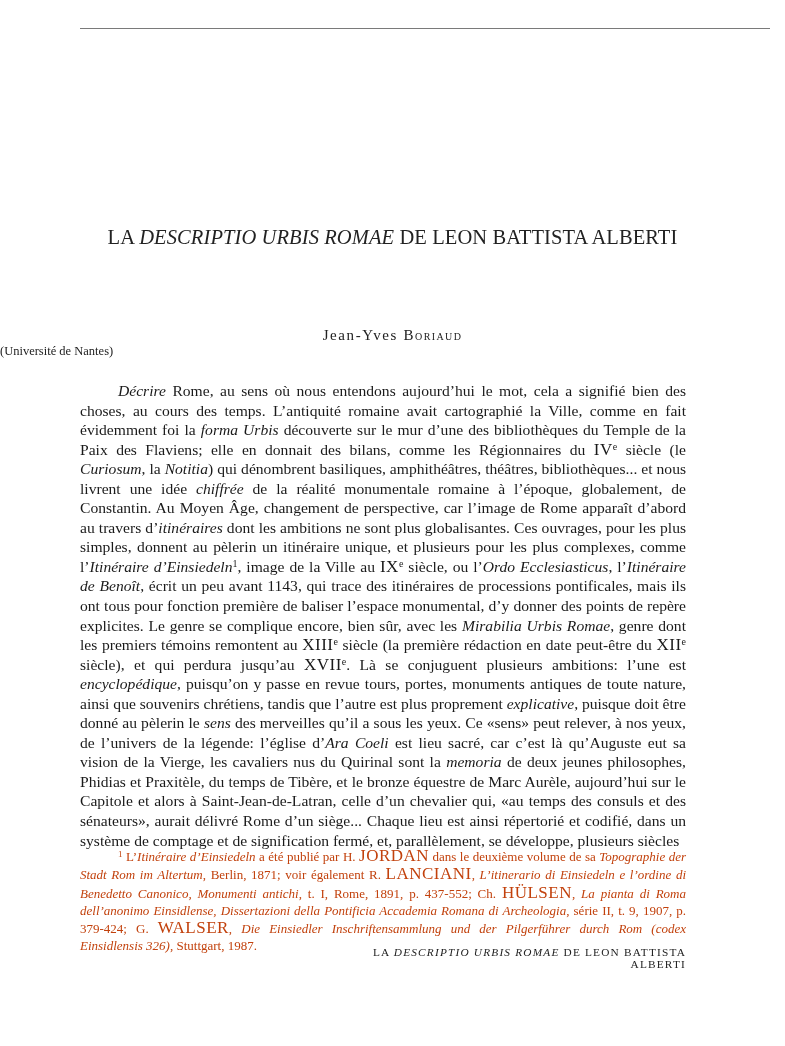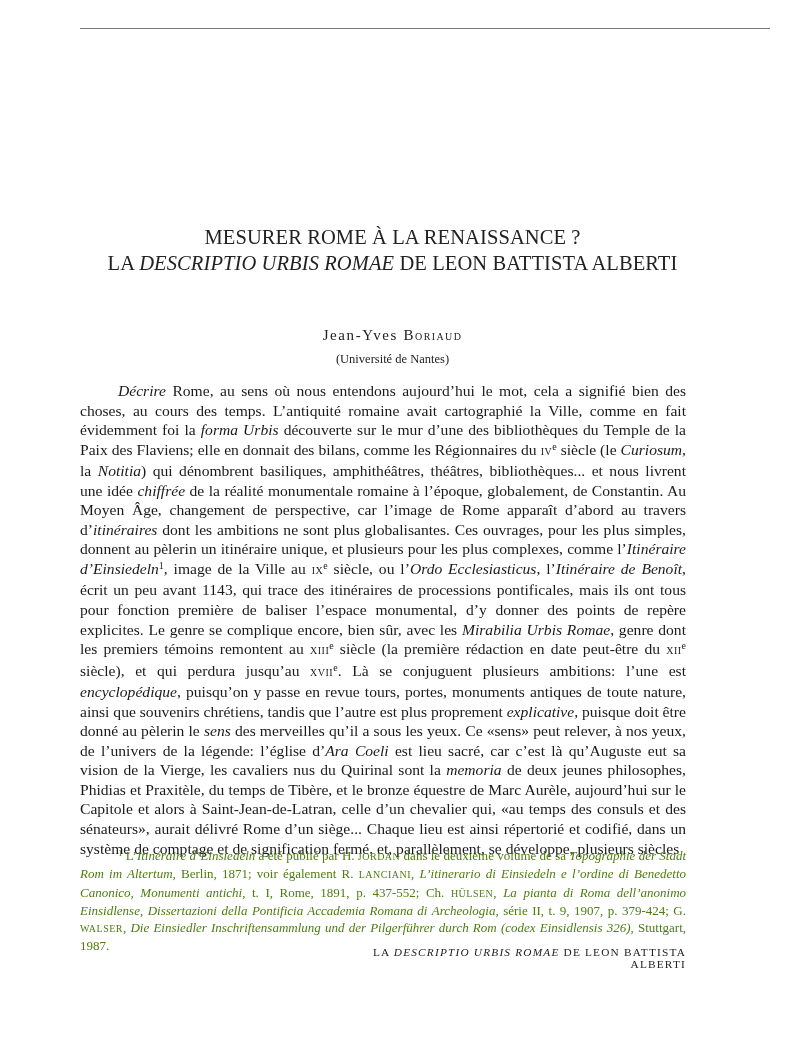--- a/index.html
+++ b/index.html
@@ -4,40 +4,39 @@
 <style>
   html, body { margin: 0; padding: 0; background: #ffffff; }
   body { width: 785px; height: 1046px; position: relative; overflow: hidden;
          font-family: "Liberation Serif", "DejaVu Serif", serif; color: #1a1a1a; }
   .top-rule { position: absolute; left: 80px; top: 28px; width: 690px; height: 1px; background: #7a7a7a; }
   .title-block { position: absolute; left: 0; top: 224px; width: 785px; text-align: center; }
   .title-line { font-size: 20.5px; line-height: 26px; letter-spacing: 0.1px; color: #222; }
   .title-line i { font-style: italic; }
   .author { position: absolute; left: 0; top: 327px; width: 785px; text-align: center; font-size: 15px; letter-spacing: 1.6px; color: #222; }
   .author .sc { font-size: 10px; letter-spacing: 1.4px; }
-  .affil { position: absolute; left: 0; top: 352px; width: 785px; text-align: center; font-size: 12.5px; color: #222; }
+  .affil { position: absolute; left: 0; top: 344px; width: 785px; font-size: 12.5px; color: #222; }
   .body { position: absolute; left: 80px; top: 381px; width: 606px; font-size: 15.6px; line-height: 19.55px; text-align: justify; color: #1a1a1a; }
   .body p { margin: 0; text-indent: 38px; }
   .body i { }
-  .sc-small { font-size: 10px; letter-spacing: 0.5px; }
+  .sc-small { font-size: 17px; letter-spacing: 0.5px; }
   sup { font-size: 10px; line-height: 0; vertical-align: 5px; }
-  .footnote { position: absolute; left: 80px; top: 847px; width: 606px; font-size: 13px; line-height: 17.3px; text-align: justify; color: #4d7c0f; }
+  .footnote { position: absolute; left: 80px; top: 847px; width: 606px; font-size: 13px; line-height: 17.3px; text-align: justify; color: #c2410c; }
   .footnote p { margin: 0; text-indent: 38px; }
   .footnote i { font-style: italic; }
   .footnote sup { font-size: 9px; vertical-align: 4px; }
   .running-footer { position: absolute; left: 340px; top: 946px; width: 346px; text-align: right; font-size: 11.3px; letter-spacing: 1.2px; color: #222; }
   .running-footer i { font-style: italic; }
 </style>
 </head>
 <body>
 
 <div class="top-rule"></div>
 
 <div class="title-block">
-  <div class="title-line">MESURER ROME À LA RENAISSANCE ?</div>
   <div class="title-line"><span>LA </span><i>DESCRIPTIO URBIS ROMAE</i><span> DE LEON BATTISTA ALBERTI</span></div>
 </div>
 
 <div class="author"><span>Jean-Yves </span><span>B</span><span class="sc">ORIAUD</span></div>
 <div class="affil">(Université de Nantes)</div>
 
 <div class="body">
   <p id="body-paragraph"><i>Décrire</i><span> Rome, au sens où nous entendons aujourd’hui le mot, cela a signifié bien des choses, au cours des temps. L’antiquité romaine avait cartographié la Ville, comme en fait évidemment foi la </span><i>forma Urbis</i><span>  découverte sur le mur d’une des bibliothèques du Temple de la Paix des Flaviens; elle en donnait des bilans, comme les Régionnaires du </span><span class="sc-small">IV</span><sup>e</sup><span> siècle (le </span><i>Curiosum</i><span>, la </span><i>Notitia</i><span>) qui dénombrent basiliques, amphithéâtres, théâtres, bibliothèques... et nous livrent une idée </span><i>chiffrée</i><span> de la réalité monumentale romaine à l’époque, globalement, de Constantin. Au Moyen Âge, changement de perspective, car l’image de Rome apparaît d’abord au travers d’</span><i>itinéraires</i><span> dont les ambitions ne sont plus globalisantes. Ces ouvrages, pour les plus simples, donnent au pèlerin un itinéraire unique, et plusieurs pour les plus complexes, comme l’</span><i>Itinéraire d’Einsiedeln</i><sup>1</sup><span>, image de la Ville au </span><span class="sc-small">IX</span><sup>e</sup><span> siècle, ou l’</span><i>Ordo Ecclesiasticus</i><span>, l’</span><i>Itinéraire de Benoît</i><span>, écrit un peu avant 1143,  qui trace des itinéraires de processions pontificales, mais ils ont tous pour fonction première de baliser l’espace monumental, d’y donner des points de repère explicites. Le genre se complique encore, bien sûr, avec les </span><i>Mirabilia Urbis Romae</i><span>, genre dont les premiers témoins remontent au </span><span class="sc-small">XIII</span><sup>e</sup><span> siècle (la première rédaction en date peut-être du </span><span class="sc-small">XII</span><sup>e</sup><span> siècle), et qui perdura jusqu’au </span><span class="sc-small">XVII</span><sup>e</sup><span>. Là se conjuguent plusieurs ambitions: l’une est </span><i>encyclopédique</i><span>, puisqu’on y passe en revue tours, portes, monuments antiques de toute nature, ainsi que souvenirs chrétiens, tandis que l’autre est plus proprement </span><i>explicative</i><span>, puisque doit être donné au pèlerin le </span><i>sens</i><span> des merveilles qu’il a sous les yeux. Ce «sens» peut relever, à nos yeux, de l’univers de la légende: l’église d’</span><i>Ara Coeli</i><span> est lieu sacré, car c’est là qu’Auguste eut sa vision de la Vierge, les cavaliers nus du Quirinal sont la </span><i>memoria</i><span>  de deux jeunes philosophes, Phidias et Praxitèle, du temps de Tibère, et le bronze équestre de Marc Aurèle, aujourd’hui sur le Capitole et alors à Saint-Jean-de-Latran, celle d’un chevalier qui, «au temps des consuls et des sénateurs», aurait délivré Rome d’un siège... Chaque lieu est ainsi répertorié et codifié, dans un système de comptage et de signification fermé, et, parallèlement, se développe, plusieurs siècles</span></p>
 </div>
 

